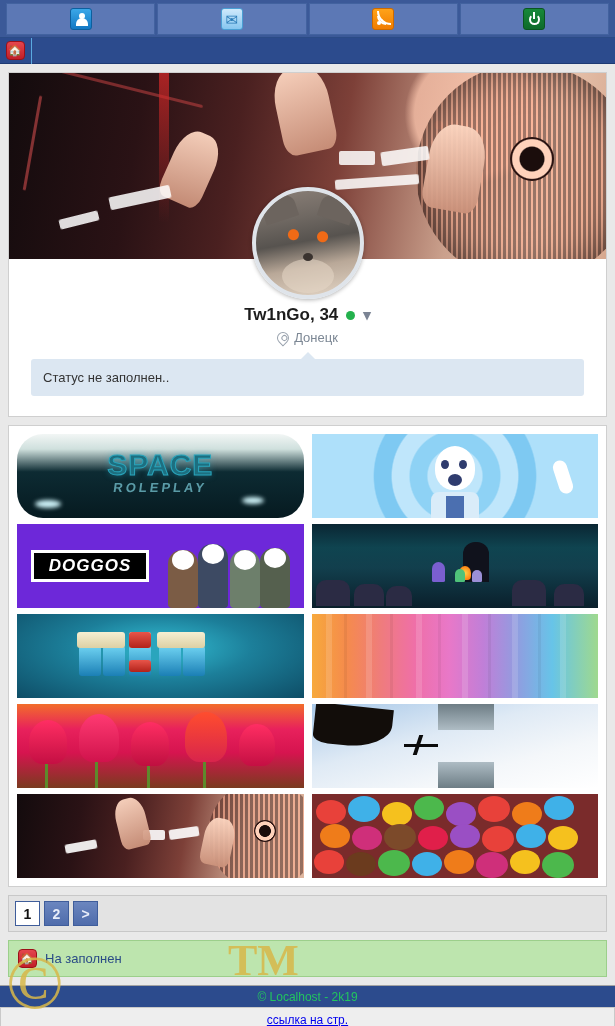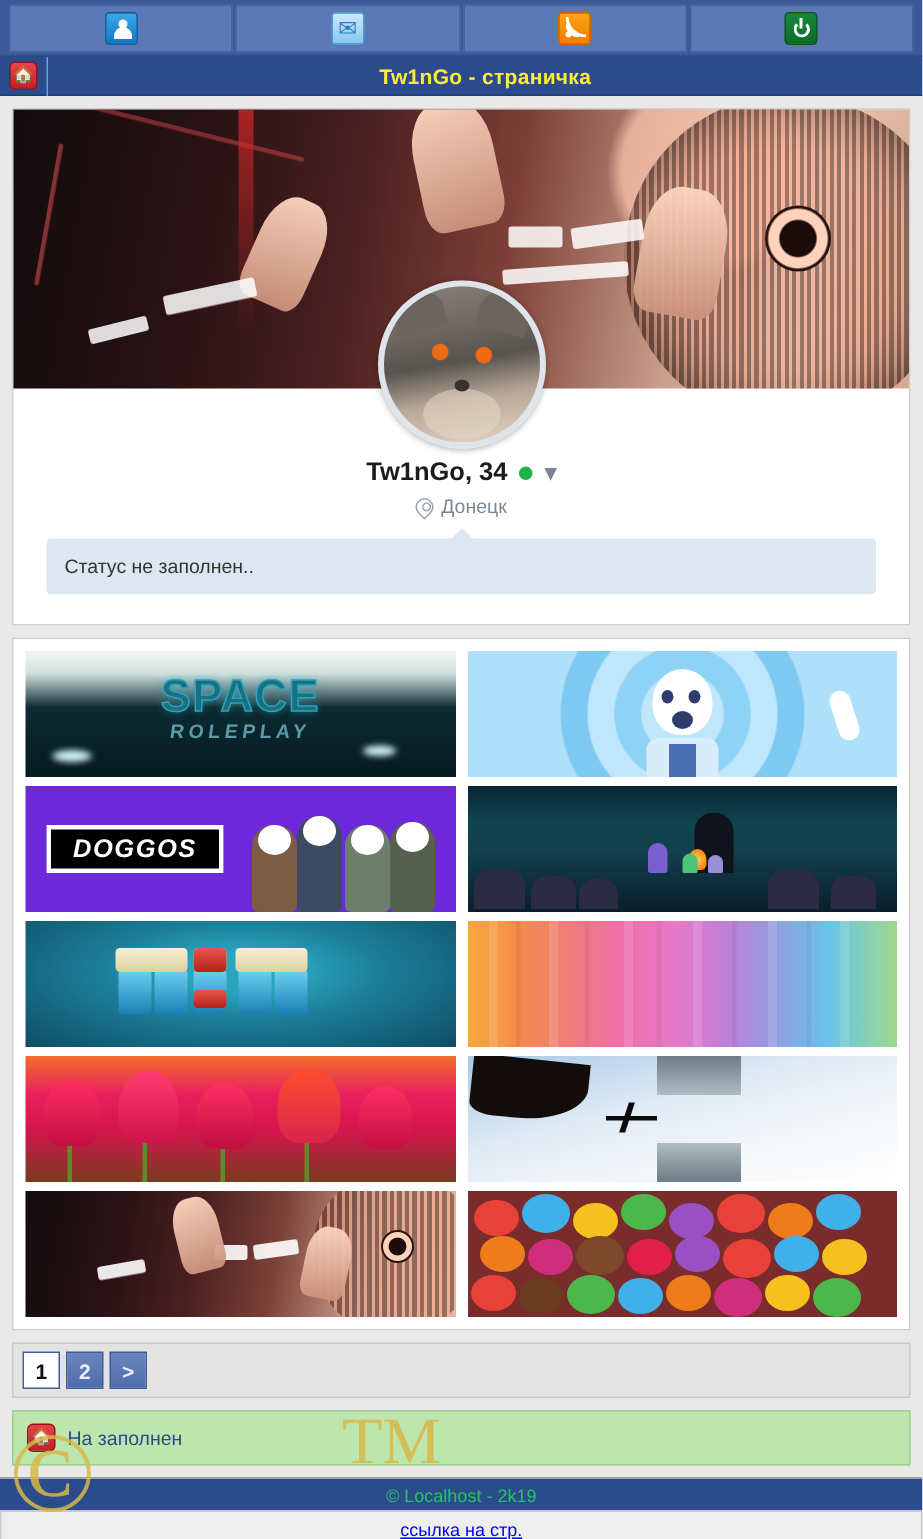--- a/index.html
+++ b/index.html
@@ -174,20 +174,21 @@
     padding: 8px;
     display: grid;
     grid-template-columns: 1fr 1fr;
     gap: 6px 8px;
   }
   .tile { height: 84px; overflow: hidden; position: relative; }
 
   
   .t-space {
     background: linear-gradient(180deg,#f2f6f5 0%, #cfe0dd 18%, #0d2b33 45%, #061a20 100%);
+    border-radius: 26px;
   }
   .t-space .s-txt {
     position:absolute; top:14px; left:0; right:0; text-align:center;
     font-family:"Liberation Sans", sans-serif;
     font-weight:bold; font-size:30px; letter-spacing:1px;
     color:#1d6f80; -webkit-text-stroke:1px #29a4bb;
     text-shadow: 0 0 6px rgba(40,170,200,.6);
   }
   .t-space .s-sub {
     position:absolute; top:46px; left:0;right:0;text-align:center;
@@ -321,21 +322,21 @@
 
   
   .wm {
     position:absolute; left: 0; bottom: 0; width: 100%; height: 100px;
     pointer-events:none; z-index: 50;
     color: #d8b84a; opacity:.85;
     font-family: "Liberation Serif", serif;
   }
   .wm .wm-c { position:absolute; left: 6px; bottom: 6px; font-size: 76px; line-height:1; }
   .wm .wm-t { position:absolute; left: 64px; bottom: 2px; font-size: 72px; font-style: italic; line-height:1;}
-  .wm .wm-tm{ position:absolute; left: 228px; bottom: 40px; font-size: 44px; font-weight:normal; font-style:normal;}
+  .wm .wm-tm{ position:absolute; left: 228px; bottom: 40px; font-size: 44px; font-weight:bold; font-style:normal;}
 </style>
 </head>
 <body>
 
 <div id="page">
 
   <div class="toolbar">
     <div class="tb-cell">
       <span class="icon-sq ic-person">
         <span class="person-head"></span>
@@ -359,21 +360,20 @@
         <span class="ref-c"></span>
           <span class="ref-bar"></span>
       </span>
     </div>
   </div>
 
   <div class="titlebar">
     <div class="home-btn">
       <span class="home-badge">🏠</span>
     </div>
-    <div class="title-text">Tw1nGo - страничка</div>
   </div>
 
   <div class="content">
 
     <div class="panel">
       <div class="cover-wrap">
         <div class="cover">
           <div class="cv-led"></div>
           <div class="cv-led-core"></div>
           <div class="cv-bar" style="left:22px;top:22px;width:3px;height:96px;transform:rotate(10deg);background:rgba(220,80,80,.55);"></div>

